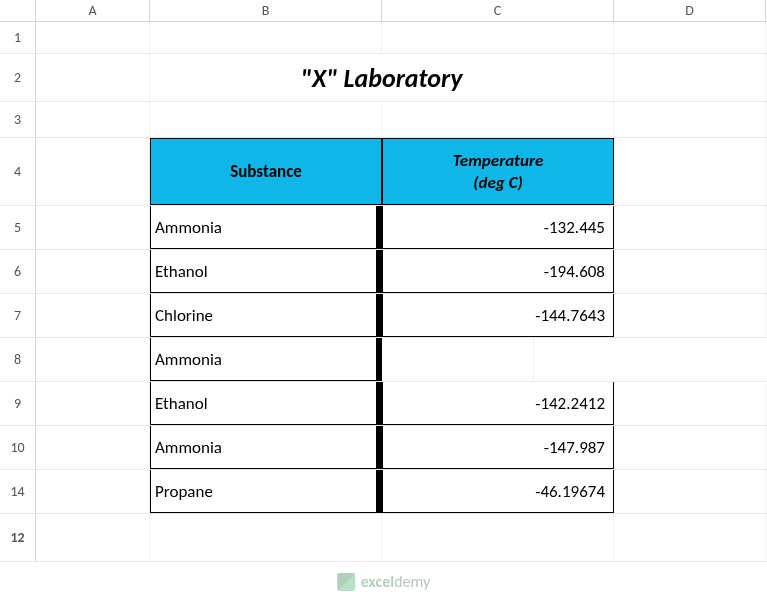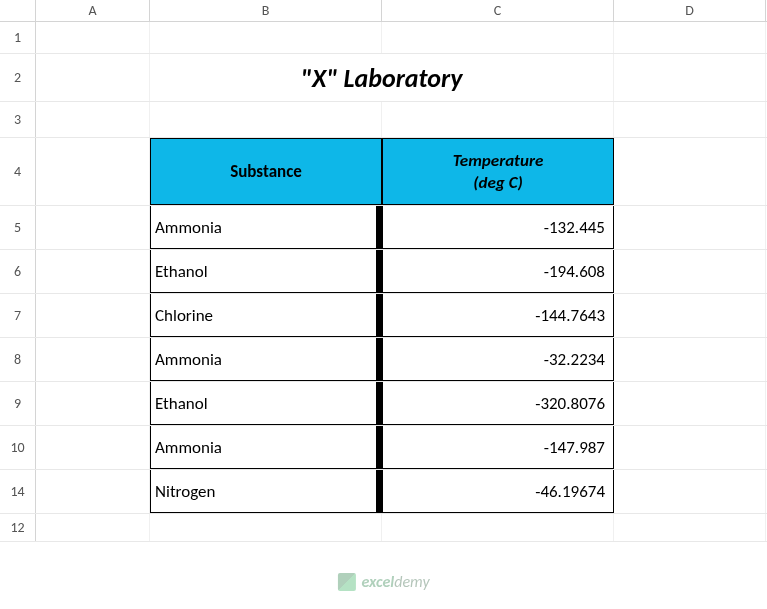--- a/index.html
+++ b/index.html
@@ -60,21 +60,21 @@
     display: flex;
     align-items: center;
     font-size: 17px;
     padding: 0 6px;
   }
   .r1 { height: 32px; }
   .r2 { height: 48px; }
   .r3 { height: 36px; }
   .r4 { height: 68px; }
   .rn { height: 44px; }
-  .r12 { height: 28px; }
+  .r12 { height: 48px; font-weight: bold; }
 
   .title {
     font-weight: bold;
     font-style: italic;
     font-size: 26px;
     justify-content: center;
     color: #000;
   }
   .title-merge {
     width: 464px;
@@ -107,21 +107,20 @@
     bottom: 18px;
     transform: translateX(-50%);
     display: flex;
     align-items: center;
     gap: 6px;
     opacity: 0.35;
     font-size: 16px;
     color: #2a5b3a;
     font-weight: 500;
     pointer-events: none;
-    font-style: italic;
   }
   .watermark .logo {
     width: 18px; height: 18px;
     background: linear-gradient(135deg, #1f7a3f 50%, #2fae5a 50%);
     border-radius: 2px;
   }
   .watermark b { color: #1f7a3f; font-weight: 700; }
 </style>
 </head>
 <body>
@@ -191,41 +190,40 @@
         <div class="rowh">7</div>
         <div class="cell colA"></div>
         <div class="cell datacell left colB">Chlorine</div>
         <div class="cell datacell right colC">-144.7643</div>
         <div class="cell colD"></div>
       </div>
       <div class="row rn">
         <div class="rowh">8</div>
         <div class="cell colA"></div>
         <div class="cell datacell left colB">Ammonia</div>
-        <div class="cell datacell right colC">-32.2234</div>
         <div class="cell colD"></div>
       </div>
       <div class="row rn">
         <div class="rowh">9</div>
         <div class="cell colA"></div>
         <div class="cell datacell left colB">Ethanol</div>
-        <div class="cell datacell right colC">-320.8076</div>
+        <div class="cell datacell right colC">-142.2412</div>
         <div class="cell colD"></div>
       </div>
       <div class="row rn">
         <div class="rowh">10</div>
         <div class="cell colA"></div>
         <div class="cell datacell left colB">Ammonia</div>
         <div class="cell datacell right colC">-147.987</div>
         <div class="cell colD"></div>
       </div>
       <div class="row rn">
         <div class="rowh">14</div>
         <div class="cell colA"></div>
-        <div class="cell datacell left colB">Nitrogen</div>
+        <div class="cell datacell left colB">Propane</div>
         <div class="cell datacell right colC">-46.19674</div>
         <div class="cell colD"></div>
       </div>
     </div>
 
   <div class="row r12">
     <div class="rowh">12</div>
     <div class="cell colA"></div>
     <div class="cell colB"></div>
     <div class="cell colC"></div>

